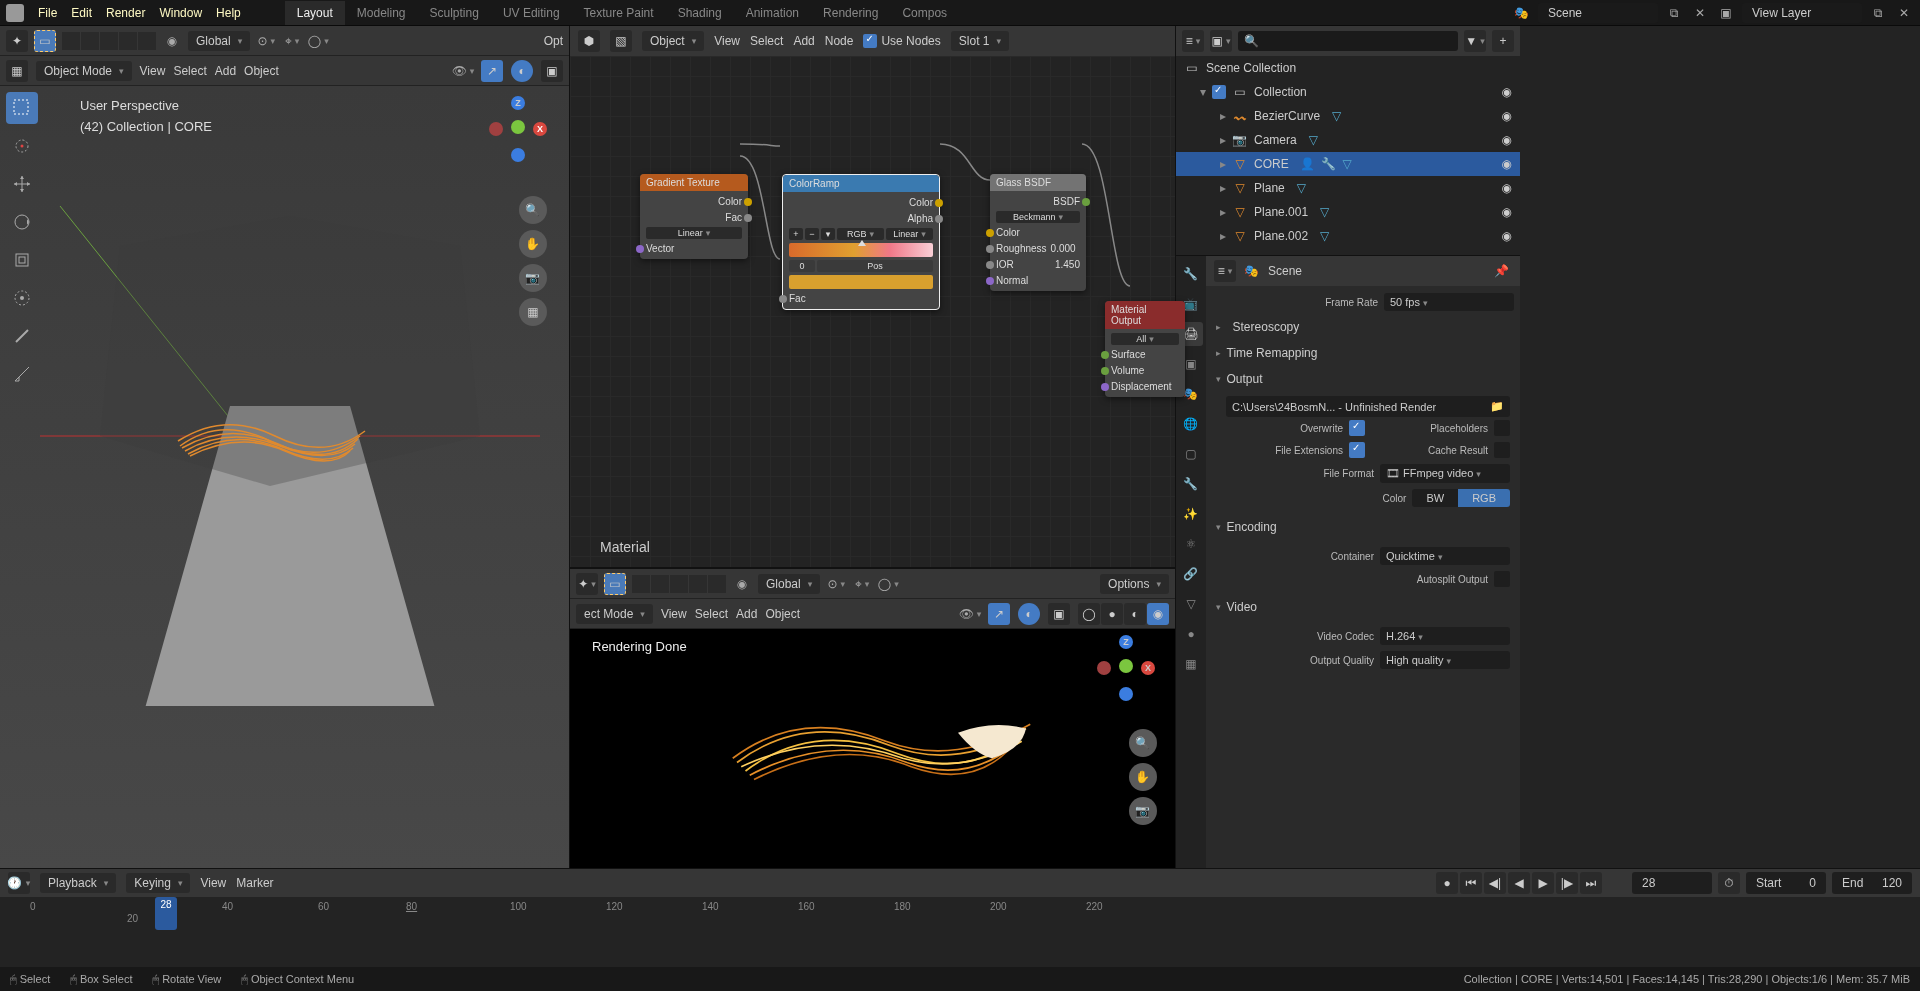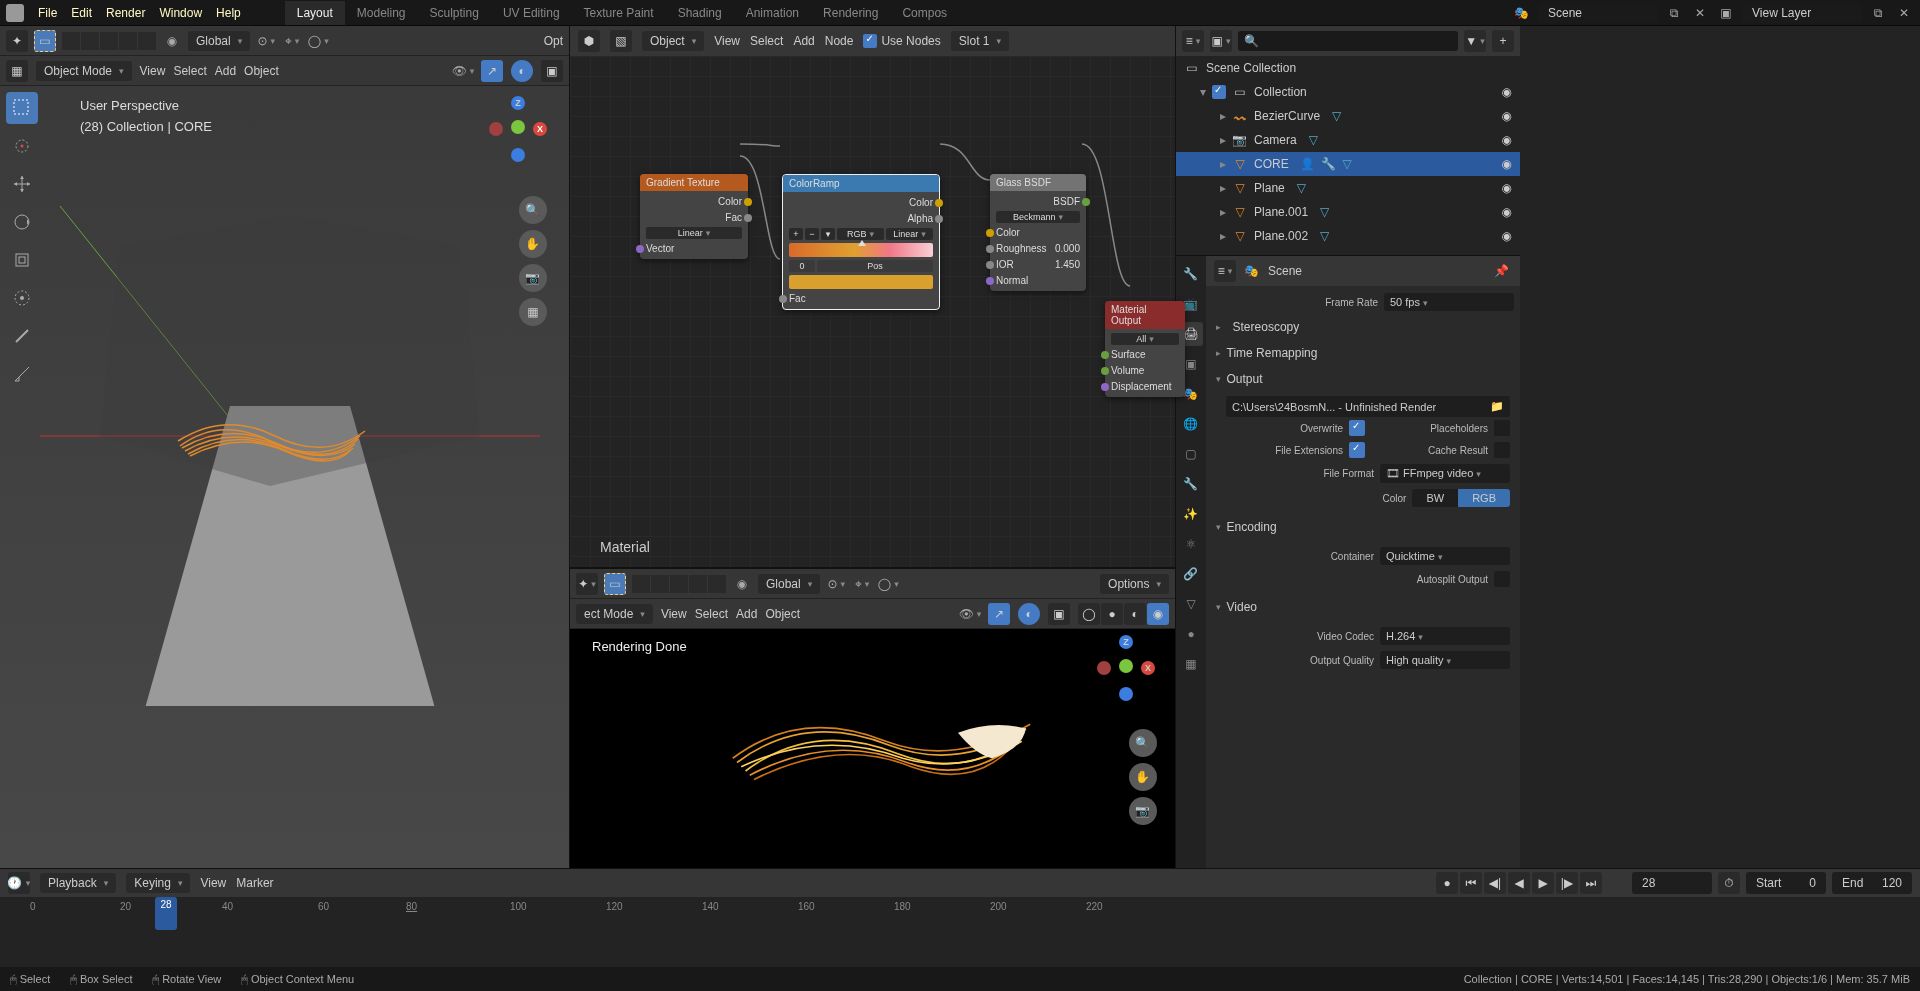--- a/index.html
+++ b/index.html
@@ -240,21 +240,21 @@
           </div>
         <div class="vpt-btn">
             <svg width="20" height="20">
               <path d="M3 17L17 3" stroke="#aaa"></path>
               <path d="M3 17h4v-4" fill="none" stroke="#aaa"></path>
             </svg>
           </div>
       </div>
       <div class="vp-info">
         <div>User Perspective</div>
-        <div>(28) Collection | CORE</div>
+        <div>(42) Collection | CORE</div>
       </div>
       <div class="vp-gizmo">
         <div class="gizmo-circle">
           <div class="gax" style="background:#3b7de0;top:-2px;left:22px;">Z</div>
           <div class="gax" style="background:#7bc63f;top:22px;left:22px;"></div>
           <div class="gax" style="background:#d9483f;top:24px;left:44px;color:#fff;">X</div>
           <div class="gax" style="background:#a04040;top:24px;left:0px;"></div>
           <div class="gax" style="background:#3b7de0;top:50px;left:22px;"></div>
         </div>
       </div>
@@ -367,21 +367,21 @@
           <div class="nbody">
             <div class="row">
                 <span>BSDF</span>
                 <span class="socket out sock-green"></span>
               </div>
             <div class="ndrop chev">Beckmann</div>
             <div class="row left">
                 <span class="socket in sock-yellow"></span>
                 <span>Color</span>
               </div>
-            <div class="row left" style="justify-content:space-between">
+            <div class="row left" style="">
                 <span class="socket in sock-grey"></span>
                 <span>Roughness</span>
                 <span>0.000</span>
               </div>
             <div class="row left" style="justify-content:space-between">
                 <span class="socket in sock-grey"></span>
                 <span>IOR</span>
                 <span>1.450</span>
               </div>
             <div class="row left">
@@ -674,21 +674,21 @@
           <span>End</span>
           <span>120</span>
         </div>
     </div>
   </div>
   <div class="tl-ruler" id="tl-ruler">
     <div class="tl-playhead" style="left:155px">
         <span>28</span>
       </div>
   <span class="tl-tick" style="left: 30px;">0</span>
-      <span class="tl-tick" style="left: 120px;">20</span>
+      <span class="tl-tick" style="left: 127px; margin-top: 12px;">20</span>
       <span class="tl-tick" style="left: 222px;">40</span>
       <span class="tl-tick" style="left: 318px;">60</span>
       <span class="tl-tick" style="left: 406px; text-decoration: underline;">80</span>
       <span class="tl-tick" style="left: 510px; text-align: center;">100</span>
       <span class="tl-tick" style="left: 606px;">120</span>
       <span class="tl-tick" style="left: 702px;">140</span>
       <span class="tl-tick" style="left: 798px;">160</span>
       <span class="tl-tick" style="left: 894px;">180</span>
       <span class="tl-tick" style="left: 990px;">200</span>
       <span class="tl-tick" style="left: 1086px;">220</span>

